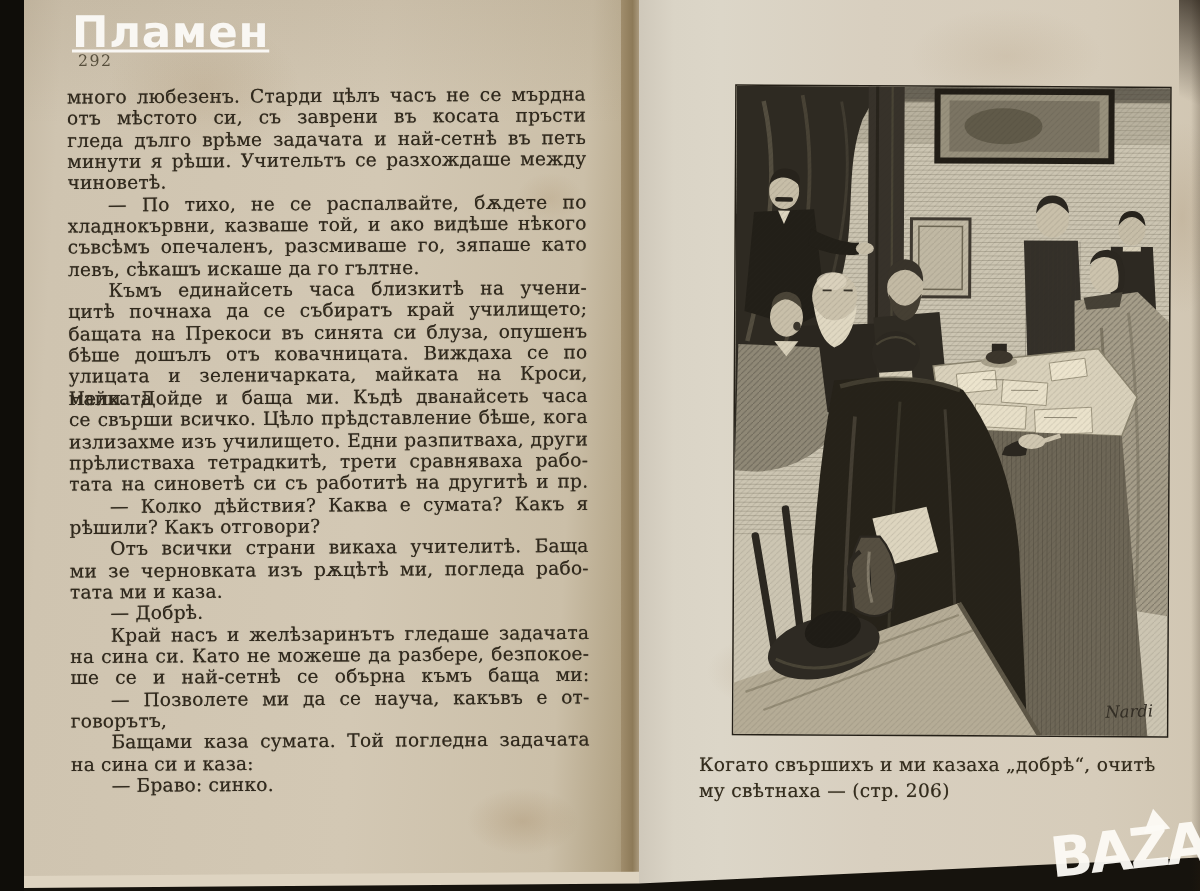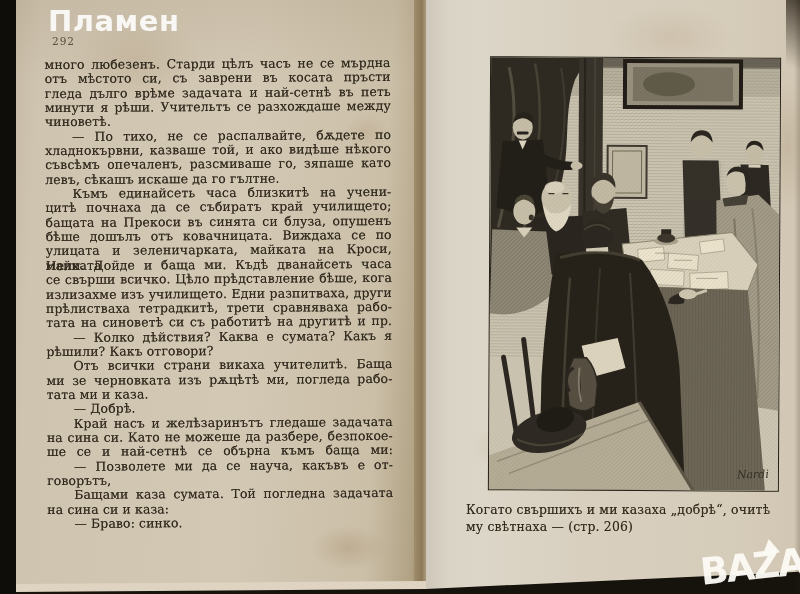--- a/index.html
+++ b/index.html
@@ -48,21 +48,21 @@
     transform:rotate(.3deg);box-shadow:inset 0 0 18px rgba(60,52,38,.25);}
   .illustration svg{display:block;width:100%;height:100%;}
 
   
   .caption{left:450px;top:502px;width:336px;text-align:left;
     font-size:12.4px;line-height:16.8px;color:#332c1d;letter-spacing:.2px;
     text-shadow:0 0 .5px rgba(51,44,29,.6);}
 
   
   .wm-seller{left:32px;top:4px;font-family:"DejaVu Sans",sans-serif;font-weight:bold;
-    font-size:29px;color:rgba(253,252,250,.92);letter-spacing:.5px;}
+    font-size:29px;color:rgba(253,252,250,.92);letter-spacing:.5px;text-decoration:underline;}
   .wm-site{left:684px;top:544px;font-family:"DejaVu Sans",sans-serif;font-weight:bold;
     font-size:37px;color:rgba(252,250,245,.96);transform:rotate(-6deg);letter-spacing:-2px;}
   .wm-tri{left:745px;top:539px;width:0;height:0;transform:rotate(-10deg);
     border-left:9px solid transparent;border-right:9px solid transparent;
     border-bottom:15px solid rgba(252,250,245,.96);}
 </style>
 </head>
 <body>
 
 <div class="photo">

